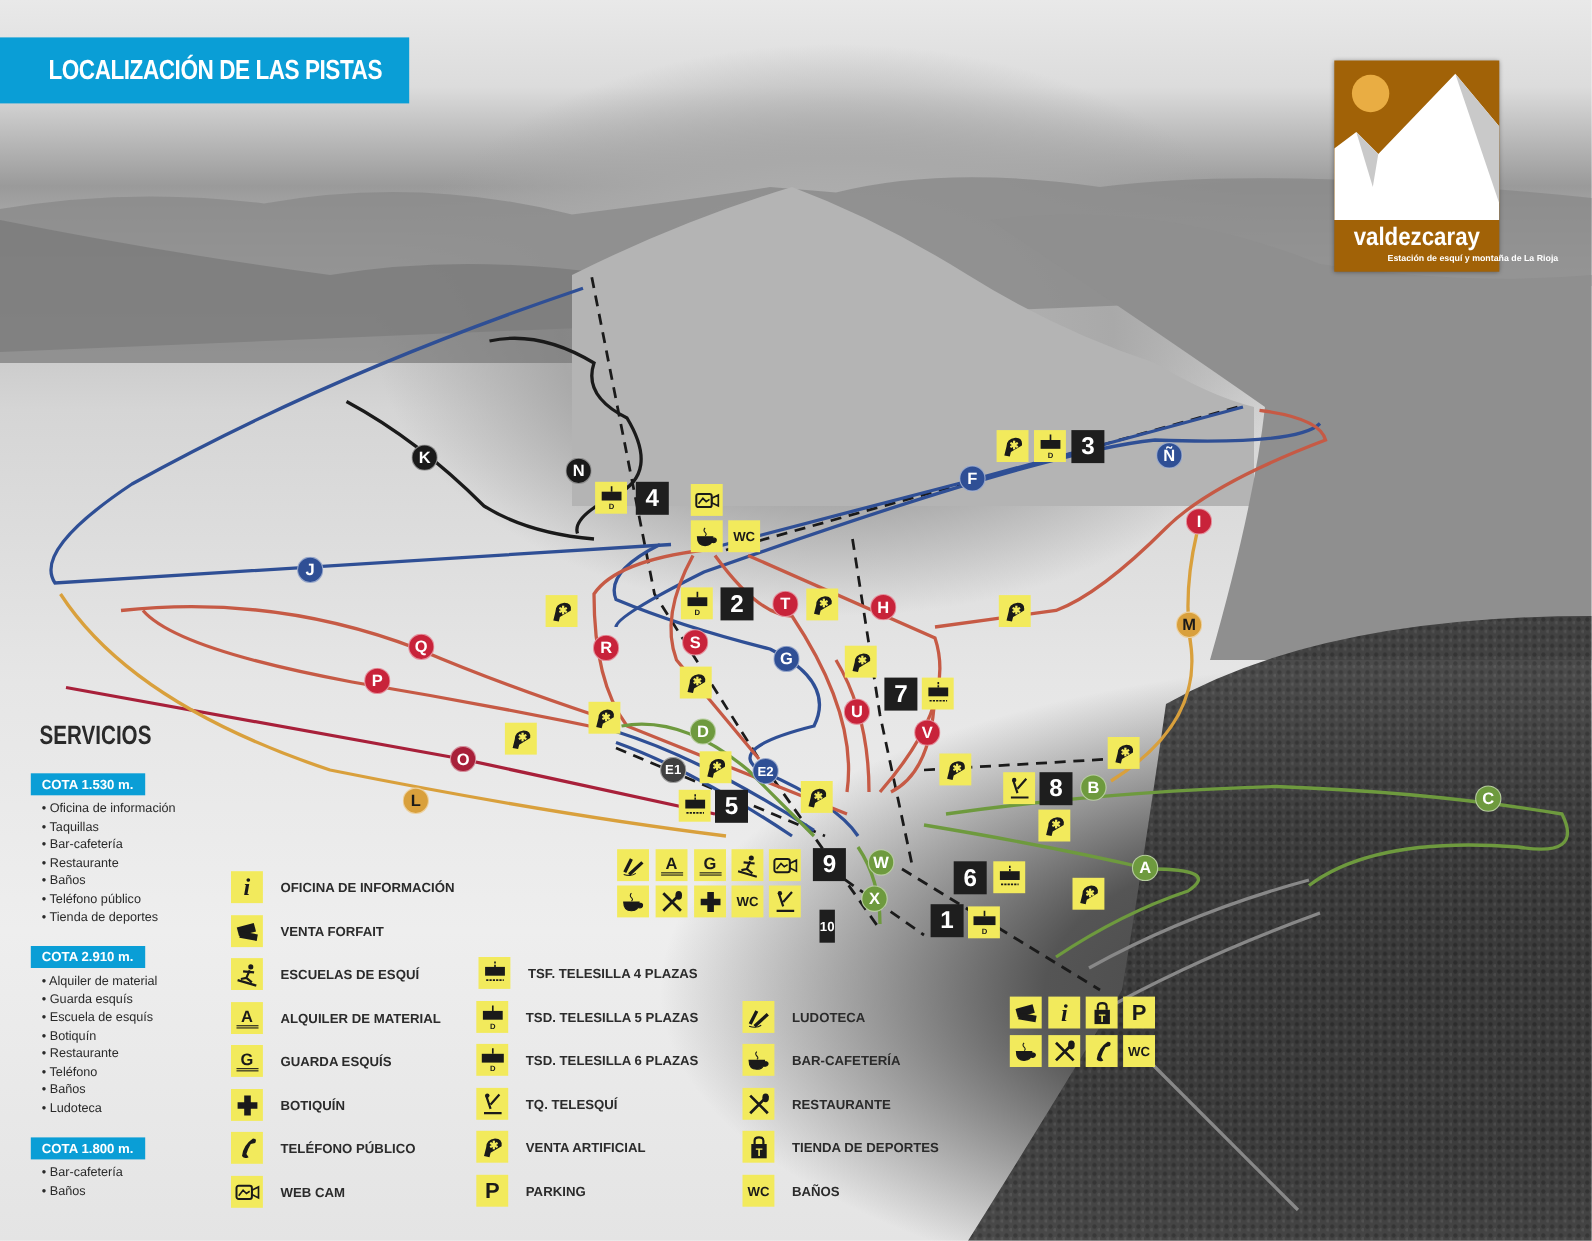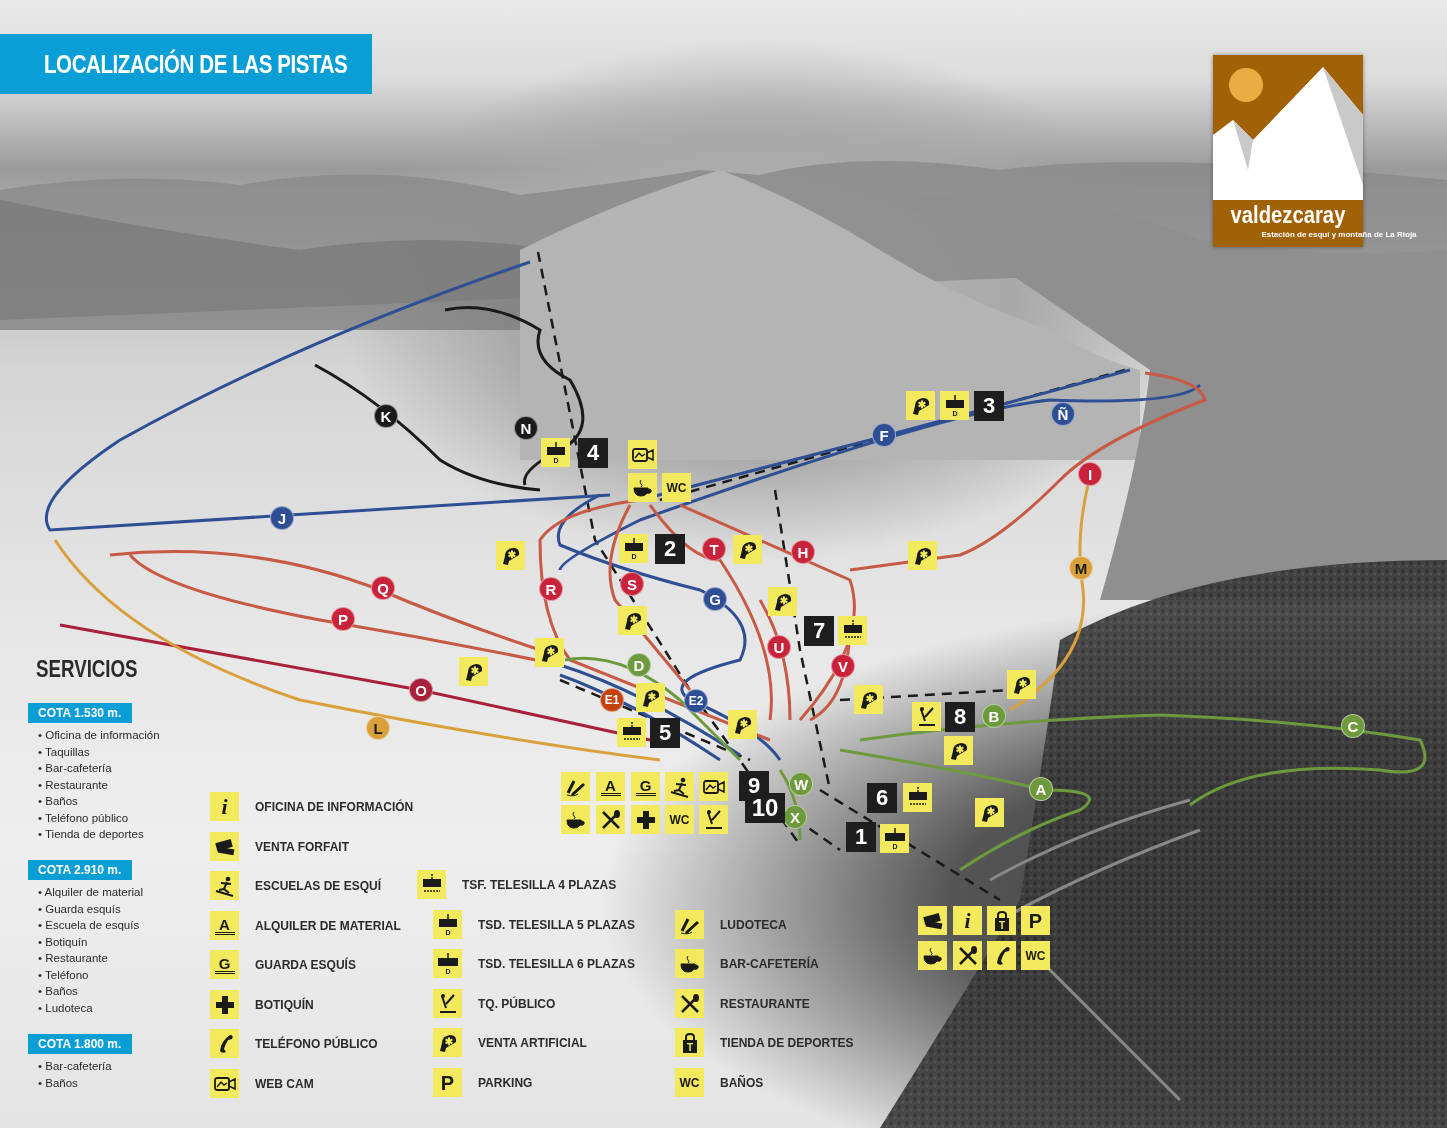--- a/index.html
+++ b/index.html
@@ -112,21 +112,21 @@
   <div class="name">valdezcaray</div>
   <div class="sub">Estación de esquí y montaña de La Rioja</div>
 </div>
 
 <div class="mk" style="left:374px;top:404px;background:#1a1a1a">K</div>
 <div class="mk" style="left:514px;top:416px;background:#1a1a1a">N</div>
 <div class="mk" style="left:270px;top:506px;background:#2f4f95">J</div>
 <div class="mk" style="left:872px;top:423px;background:#2f4f95">F</div>
 <div class="mk" style="left:1051px;top:402px;background:#2f4f95">Ñ</div>
 <div class="mk" style="left:703px;top:587px;background:#2f4f95">G</div>
-<div class="mk" style="left:600px;top:688px;background:#c2410c;font-size:12px">E1</div>
+<div class="mk" style="left:600px;top:688px;background:#404040;font-size:12px">E1</div>
 <div class="mk" style="left:684px;top:689px;background:#2f4f95;font-size:12px">E2</div>
 <div class="mk" style="left:1078px;top:462px;background:#c8233a">I</div>
 <div class="mk" style="left:791px;top:540px;background:#c8233a">H</div>
 <div class="mk" style="left:702px;top:537px;background:#c8233a">T</div>
 <div class="mk" style="left:539px;top:577px;background:#c8233a">R</div>
 <div class="mk" style="left:620px;top:572px;background:#c8233a">S</div>
 <div class="mk" style="left:767px;top:635px;background:#c8233a">U</div>
 <div class="mk" style="left:831px;top:654px;background:#c8233a">V</div>
 <div class="mk" style="left:371px;top:576px;background:#c8233a">Q</div>
 <div class="mk" style="left:331px;top:607px;background:#c8233a">P</div>
@@ -140,21 +140,21 @@
 <div class="mk" style="left:789px;top:772px;background:#6e9a3e">W</div>
 <div class="mk" style="left:783px;top:805px;background:#6e9a3e">X</div>
 
 <div class="lift" style="left:578px;top:438px">4</div>
 <div class="lift" style="left:974px;top:391px">3</div>
 <div class="lift" style="left:655px;top:534px">2</div>
 <div class="lift" style="left:804px;top:616px">7</div>
 <div class="lift" style="left:650px;top:718px">5</div>
 <div class="lift" style="left:945px;top:702px">8</div>
 <div class="lift" style="left:739px;top:771px">9</div>
-<div class="lift" style="left:745px;top:793px;width:40px;font-size:24px">10</div>
+<div class="lift" style="left:745px;top:827px;width:14px;font-size:12px">10</div>
 <div class="lift" style="left:867px;top:783px">6</div>
 <div class="lift" style="left:846px;top:822px">1</div>
 
 <div class="ico" style="left:496px;top:541px">
     <svg viewBox="0 0 24 24">
       <path d="M4 20 L6 12 Q6 5 14 4 Q21 4 20 11 L10 17 L9 21 Z" fill="#1a1a1a"></path>
       <text x="13" y="14" fill="#f2ea5c" font-size="10" text-anchor="middle">✱</text>
     </svg>
   </div>
 <div class="ico" style="left:459px;top:657px">
@@ -469,21 +469,21 @@
 <div class="legend-item" style="left:210px;top:1069px">
   <div class="ico">
       <svg viewBox="0 0 24 24">
         <rect x="2" y="6" width="14" height="12" rx="2" fill="none" stroke="#1a1a1a" stroke-width="1.8"></rect>
         <path d="M16 10 L22 7 V17 L16 14 Z M4 15 L8 10 L11 13 L14 11" fill="none" stroke="#1a1a1a" stroke-width="1.5"></path>
       </svg>
     </div>
   <span class="lbl">WEB CAM</span>
 </div>
 
-<div class="legend-item" style="left:417px;top:870px">
+<div class="legend-item" style="left:435px;top:870px">
   <div class="ico">
       <svg viewBox="0 0 24 24">
         <rect x="3" y="6" width="18" height="8" fill="#1a1a1a"></rect>
         <path d="M12 1 V6 M4 18 H20" stroke="#1a1a1a" stroke-width="1.5" stroke-dasharray="2 1"></path>
       </svg>
     </div>
   <span class="lbl">TSF. TELESILLA 4 PLAZAS</span>
 </div>
 <div class="legend-item" style="left:433px;top:910px">
   <div class="ico">
@@ -505,21 +505,21 @@
     </div>
   <span class="lbl">TSD. TELESILLA 6 PLAZAS</span>
 </div>
 <div class="legend-item" style="left:433px;top:989px">
   <div class="ico">
       <svg viewBox="0 0 24 24">
         <path d="M6 4 L10 16 M18 3 L10 12 M4 20 H20" stroke="#1a1a1a" stroke-width="2" fill="none"></path>
         <circle cx="7" cy="4" r="2" fill="#1a1a1a"></circle>
       </svg>
     </div>
-  <span class="lbl">TQ. PÚBLICO</span>
+  <span class="lbl">TQ. TELESQUÍ</span>
 </div>
 <div class="legend-item" style="left:433px;top:1028px">
   <div class="ico">
       <svg viewBox="0 0 24 24">
         <path d="M4 20 L6 12 Q6 5 14 4 Q21 4 20 11 L10 17 L9 21 Z" fill="#1a1a1a"></path>
         <text x="13" y="14" fill="#f2ea5c" font-size="10" text-anchor="middle">✱</text>
       </svg>
     </div>
   <span class="lbl">VENTA ARTIFICIAL</span>
 </div>

